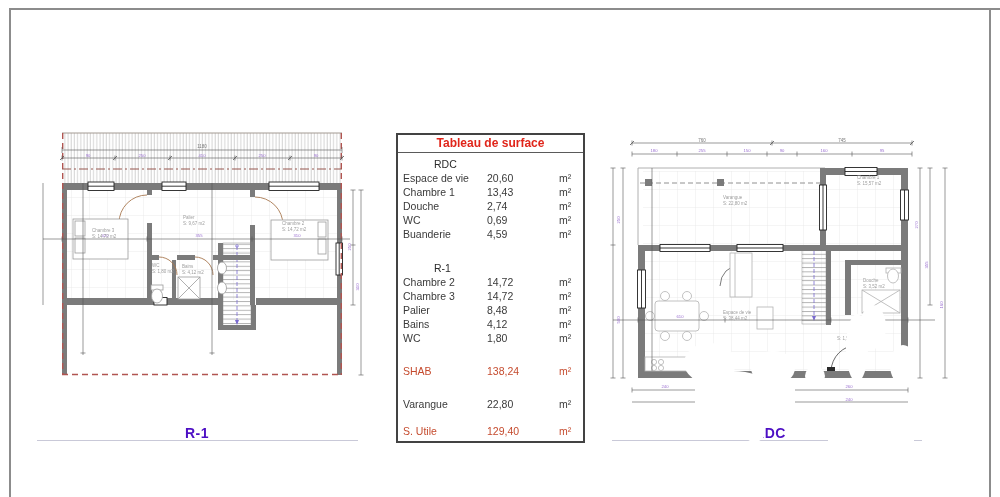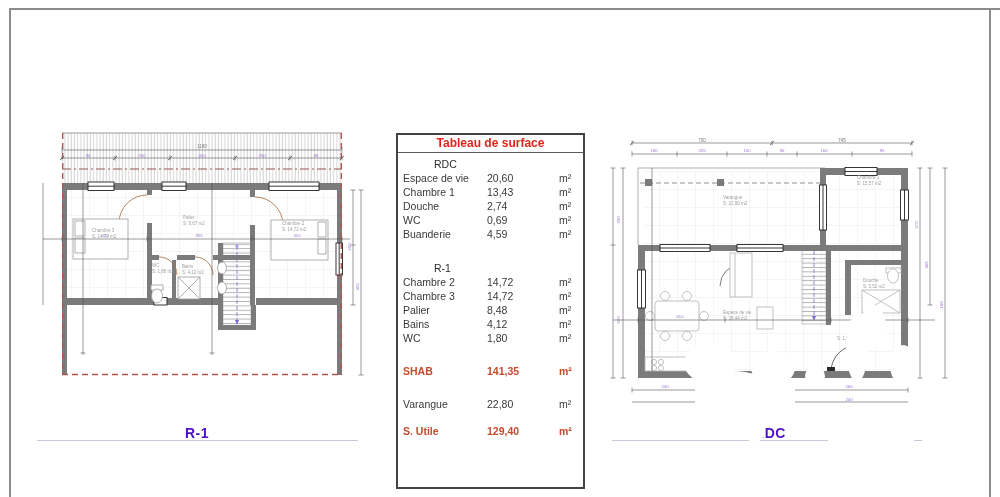--- a/index.html
+++ b/index.html
@@ -8,31 +8,31 @@
   .frame-top{position:absolute;left:9px;top:8px;width:991px;height:2px;background:#8c8c8c}
   .frame-left{position:absolute;left:9px;top:8px;width:2px;height:489px;background:#8c8c8c}
   .frame-right{position:absolute;left:989px;top:8px;width:2px;height:489px;background:#8c8c8c}
 
   .plan{position:absolute}
   .plan text{font-family:"Liberation Sans",sans-serif}
   .dim-num{font-size:4.2px;fill:#9a6fd0;text-anchor:middle}
   .dim-total{font-size:4.5px;fill:#787878;text-anchor:middle}
   .room-name,.room-area{font-size:4.5px;fill:#9e9e9e;text-anchor:start}
 
-  .surface-table{position:absolute;left:396px;top:133px;width:189px;height:356px;
+  .surface-table{position:absolute;left:396px;top:133px;width:189px;height:310px;
         border:2px solid #434343;background:#fff;box-sizing:border-box;overflow:hidden}
   .st-title{height:17px;line-height:17px;text-align:center;font-size:12px;font-weight:bold;
         color:#e0251a;border-bottom:1.5px solid #5a5a5a}
   .st-rows{padding-top:4px}
   .st-row{display:flex;height:14.1px;line-height:14.1px;font-size:10.5px;color:#3a3a3a}
   .st-row .c1{width:84px;padding-left:5px;white-space:nowrap}
   .st-row .c2{width:72px}
   .st-row .c3{flex:1}
   .st-section .c1{padding-left:36px;width:auto;color:#2b2b2b}
-  .st-total{color:#c54b2e;font-weight:bold}
+  .st-total{color:#c54b2e;font-weight:normal}
   .st-blank1{height:19px}
   .st-blank2{height:13px}
 
   .plan-label{position:absolute;width:320px;text-align:center;font-size:14px;font-weight:bold;
         color:#4d0fc4;letter-spacing:0.5px}
   .label-rule{position:absolute;height:1px;background:#c9c9d8}
   .blob{position:absolute;background:#ffffff;border-radius:50%}
 </style>
 </head>
 <body>
@@ -381,21 +381,21 @@
         <span class="c3">m²</span>
         </div>
       <div class="st-row">
         <span class="c1">WC</span>
         <span class="c2">1,80</span>
         <span class="c3">m²</span>
         </div>
       <div class="st-blank1"></div>
       <div class="st-row st-total">
         <span class="c1">SHAB</span>
-        <span class="c2">141,35</span>
+        <span class="c2">138,24</span>
         <span class="c3">m²</span>
         </div>
       <div class="st-blank1"></div>
       <div class="st-row">
         <span class="c1">Varangue</span>
         <span class="c2">22,80</span>
         <span class="c3">m²</span>
         </div>
       <div class="st-blank2"></div>
       <div class="st-row st-total">

